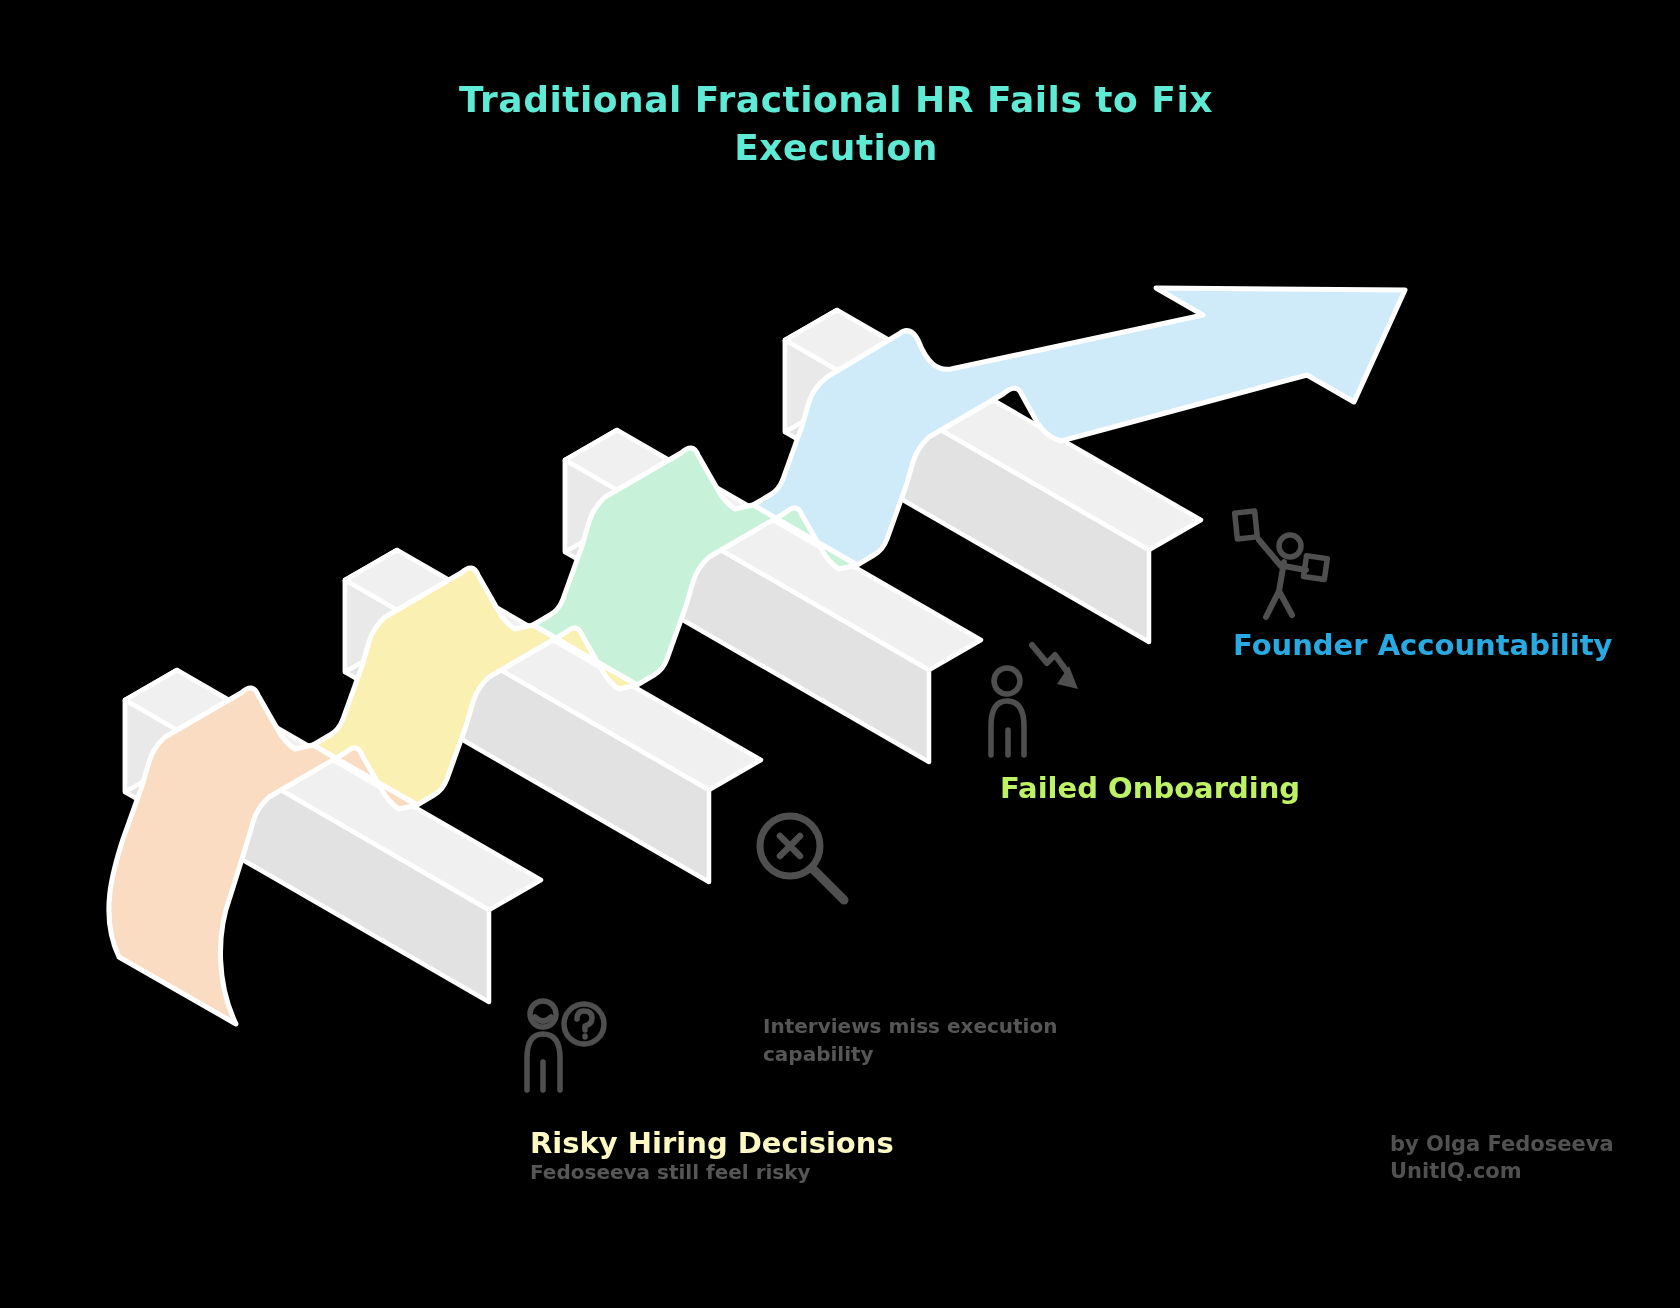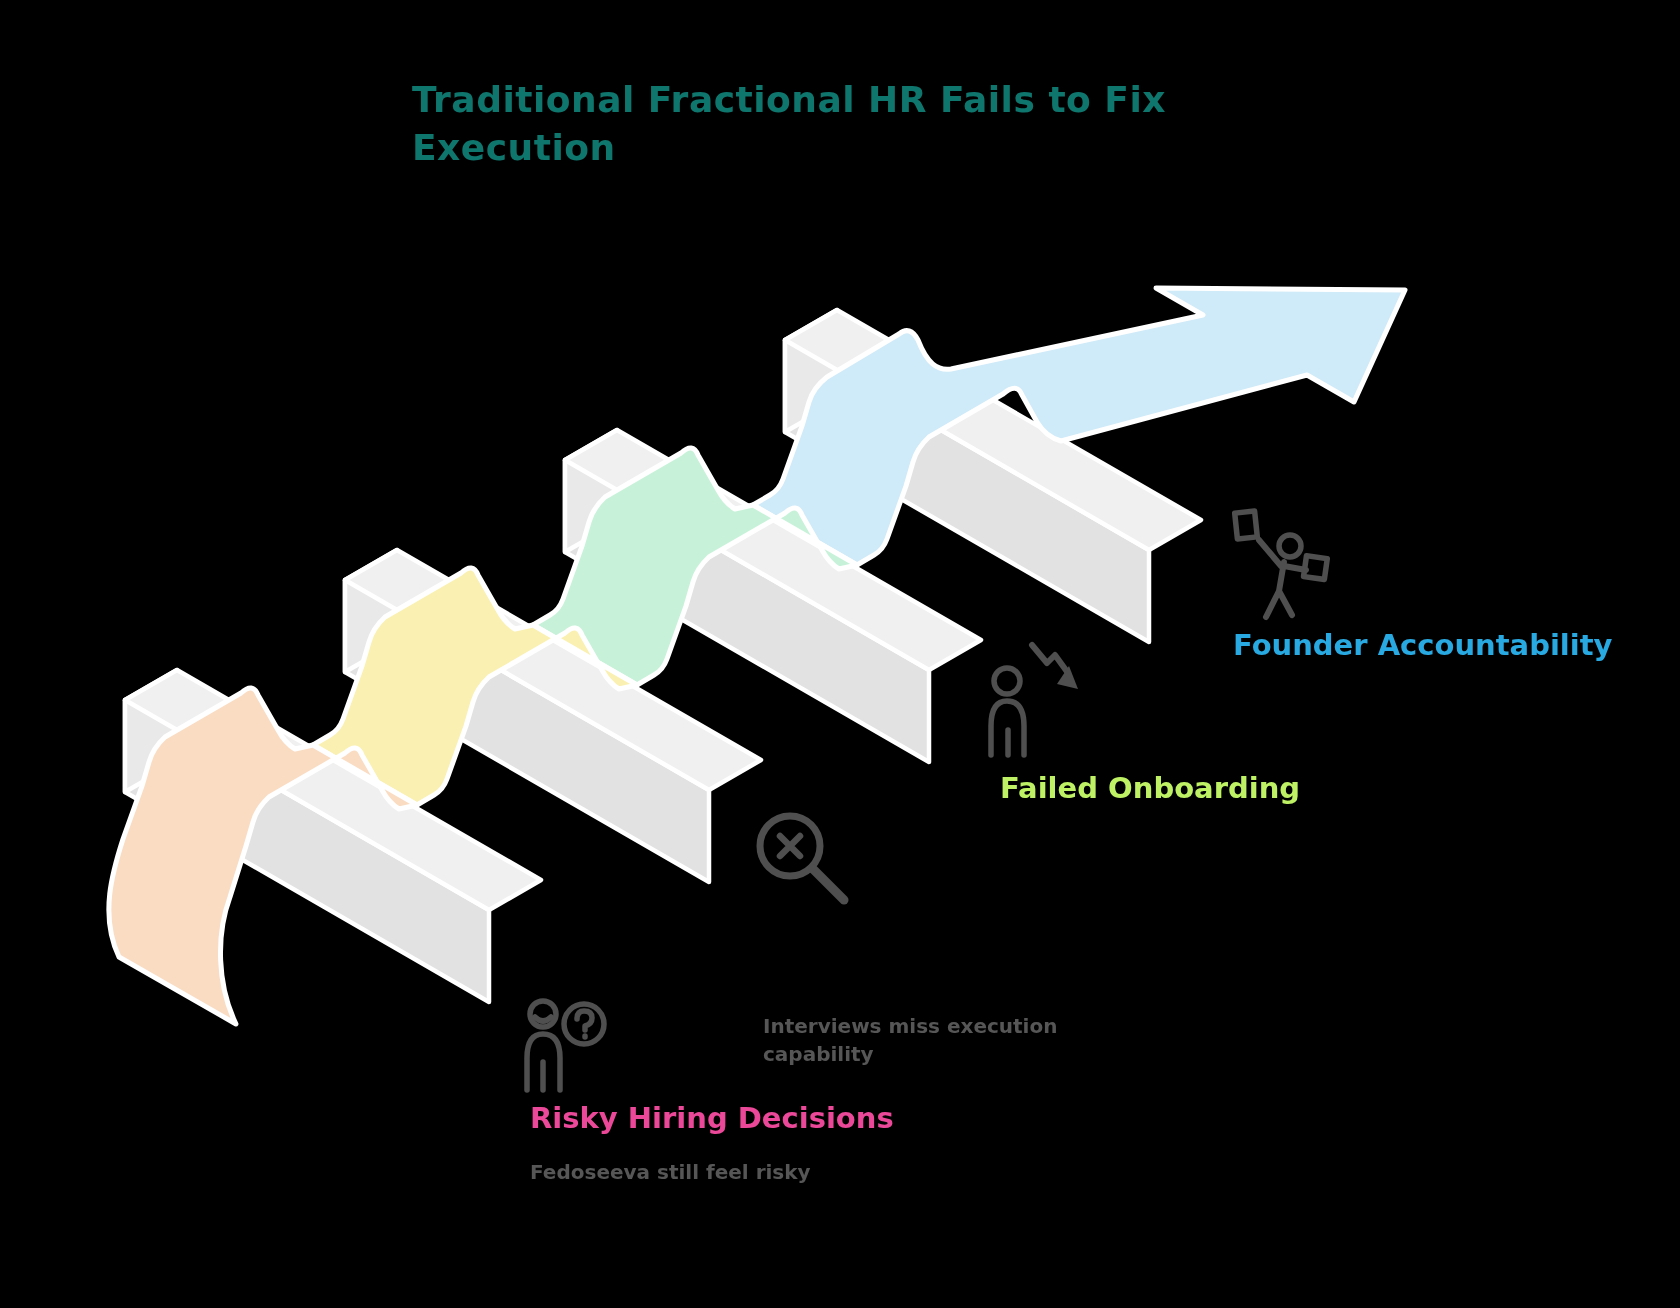--- a/index.html
+++ b/index.html
@@ -1,21 +1,21 @@
 <!DOCTYPE html>
 <html><head>
 <meta charset="utf-8">
 <style>
   html,body{margin:0;padding:0;background:#000;}
   #canvas{position:relative;width:1680px;height:1308px;background:#000;overflow:hidden;
           font-family:"DejaVu Sans","Liberation Sans",sans-serif;}
   #scene{position:absolute;left:0;top:0;width:1680px;height:1308px;}
   .txt{position:absolute;font-weight:bold;}
-  .title{left:412px;top:76px;width:800px;font-size:36px;line-height:1.34;
-         color:#0f766e;letter-spacing:.5px;}
+  .title{left:436px;top:76px;width:800px;text-align:center;font-size:36px;line-height:1.34;
+         color:#5eead4;letter-spacing:.5px;}
   .stage-label{font-size:29px;line-height:1.25;}
   .stage-desc{font-size:20px;line-height:1.42;color:#565656;}
   .s1l{left:530px;top:1100px;width:420px;}
   .s1d{left:530px;top:1158px;width:420px;}
   .s2l{left:763px;top:916px;width:310px;}
   .s2d{left:763px;top:1012px;width:335px;}
   .s3l{left:1000px;top:770px;width:420px;}
   .s3d{left:1000px;top:828px;width:308px;}
   .s4l{left:1233px;top:627px;width:460px;}
   .s4d{left:1233px;top:683px;width:412px;}
@@ -101,22 +101,26 @@
       <rect x="1236" y="512" width="20" height="26" transform="rotate(-6 1246 525)"></rect>
       <circle cx="1290" cy="546" r="11"></circle>
       <rect x="1305" y="557" width="21" height="21" transform="rotate(8 1315 567)"></rect>
       <path d="M 1259,540 L 1281,566 M 1284,566 L 1306,570 M 1284,562 L 1279,591
                M 1279,591 L 1266,617 M 1279,591 L 1292,615" stroke-width="6"></path>
     </g>
   </svg>
 
   <div class="txt title">Traditional Fractional HR Fails to Fix Execution</div>
 
-  <div class="txt stage-label s1l" style="color: #ec4899;">Risky Hiring Decisions</div>
+  <div class="txt stage-label s1l" style="color: #fef9c3; margin-top: 25px;">Risky Hiring Decisions</div>
   <div class="txt stage-desc s1d">Fedoseeva still feel risky</div>
 
   <div class="txt stage-desc s2d">Interviews miss execution capability</div>
 
   <div class="txt stage-label s3l" style="color: #bef264;">Failed Onboarding</div>
 
   <div class="txt stage-label s4l" style="color: rgb(41, 169, 225);">Founder Accountability</div>
 
+  <div class="txt attr">
+    <div>by Olga Fedoseeva</div>
+    <div>UnitIQ.com</div>
+  </div>
 </div>
 
 </body></html>

